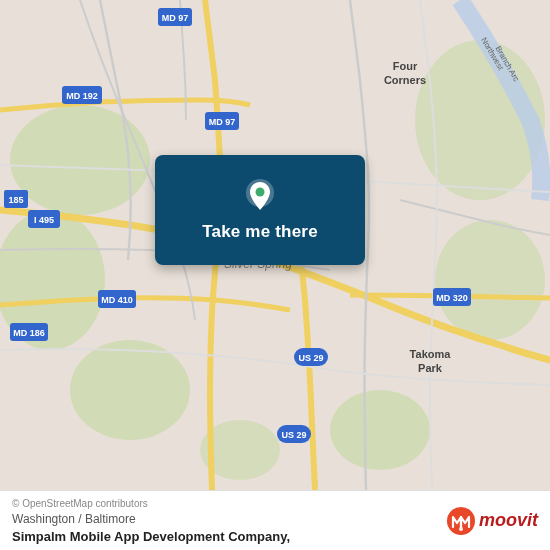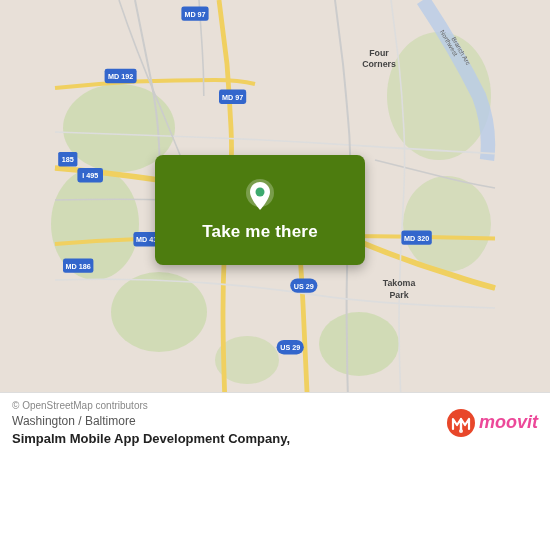--- a/index.html
+++ b/index.html
@@ -6,42 +6,42 @@
     body {
       width: 550px;
       height: 550px;
       overflow: hidden;
       font-family: Arial, sans-serif;
       position: relative;
     }
 
     #map-container {
       width: 550px;
-      height: 392px;
+      height: 490px;
       position: relative;
       overflow: hidden;
       background-color: #e8e0d8;
     }
 
     
     #map-svg {
       width: 100%;
       height: 100%;
       position: absolute;
       top: 0; left: 0;
     }
 
     
     #action-card {
       position: absolute;
       top: 155px;
       left: 155px;
       width: 210px;
       height: 110px;
-      background-color: #4d7c0f;
+      background-color: #0c4a6e;
       border-radius: 8px;
       display: flex;
       flex-direction: column;
       align-items: center;
       justify-content: center;
       gap: 8px;
       box-shadow: 0 4px 12px rgba(0,0,0,0.3);
       cursor: pointer;
     }
 
@@ -98,21 +98,21 @@
     }
 
     #moovit-icon {
       width: 28px;
       height: 28px;
     }
 
     #moovit-text {
       font-size: 18px;
       font-weight: 700;
-      color: #ec4899;
+      color: #b91c1c;
       font-style: italic;
     }
   </style>
 </head>
 <body>
 
 <div id="map-container">
 
   <svg id="map-svg" viewBox="0 0 550 490" xmlns="http://www.w3.org/2000/svg">
 

